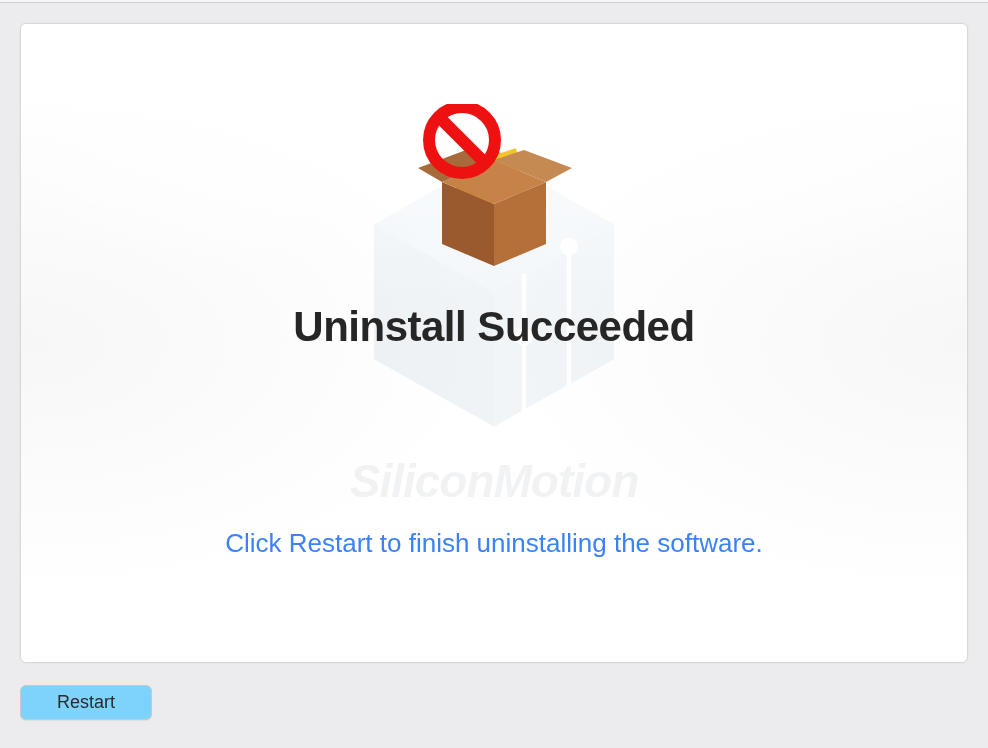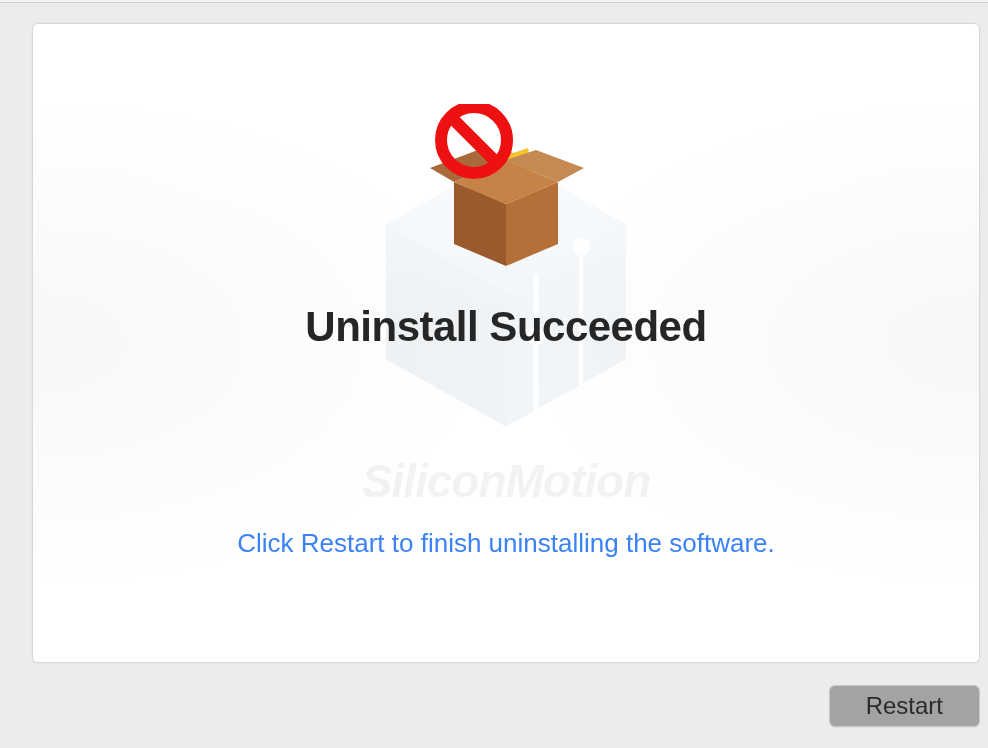--- a/index.html
+++ b/index.html
@@ -22,21 +22,21 @@
       background: #f5f5f7;
       border-bottom: 1px solid #d0d0d0;
     }
     
     .window-body {
       background: #ececee;
       height: 745px;
       padding: 20px 8px 0 20px;
       display: flex;
       flex-direction: column;
-      align-items: flex-end;
+      align-items: flex-start;
     }
     
     .content-panel {
       width: 948px;
       height: 640px;
       background: #ffffff;
       border: 1px solid #d8d8d8;
       border-radius: 6px;
       box-shadow: 0 0 0 1px rgba(0,0,0,0.02);
       position: relative;
@@ -107,24 +107,24 @@
       font-weight: 400;
     }
     
     .button-row {
       margin-top: 22px;
       display: flex;
       justify-content: center;
     }
     
     .mac-button {
-      background: #a3a3a3;
+      background: #7dd3fc;
       border: 1px solid #c9c9c9;
       border-radius: 6px;
-      font-size: 24px;
+      font-size: 18px;
       color: #2b2b2b;
       padding: 6px 36px;
       box-shadow: 0 1px 1px rgba(0,0,0,0.06);
       cursor: pointer;
       font-family: inherit;
     }
   </style>
 </head>
 <body>
 

